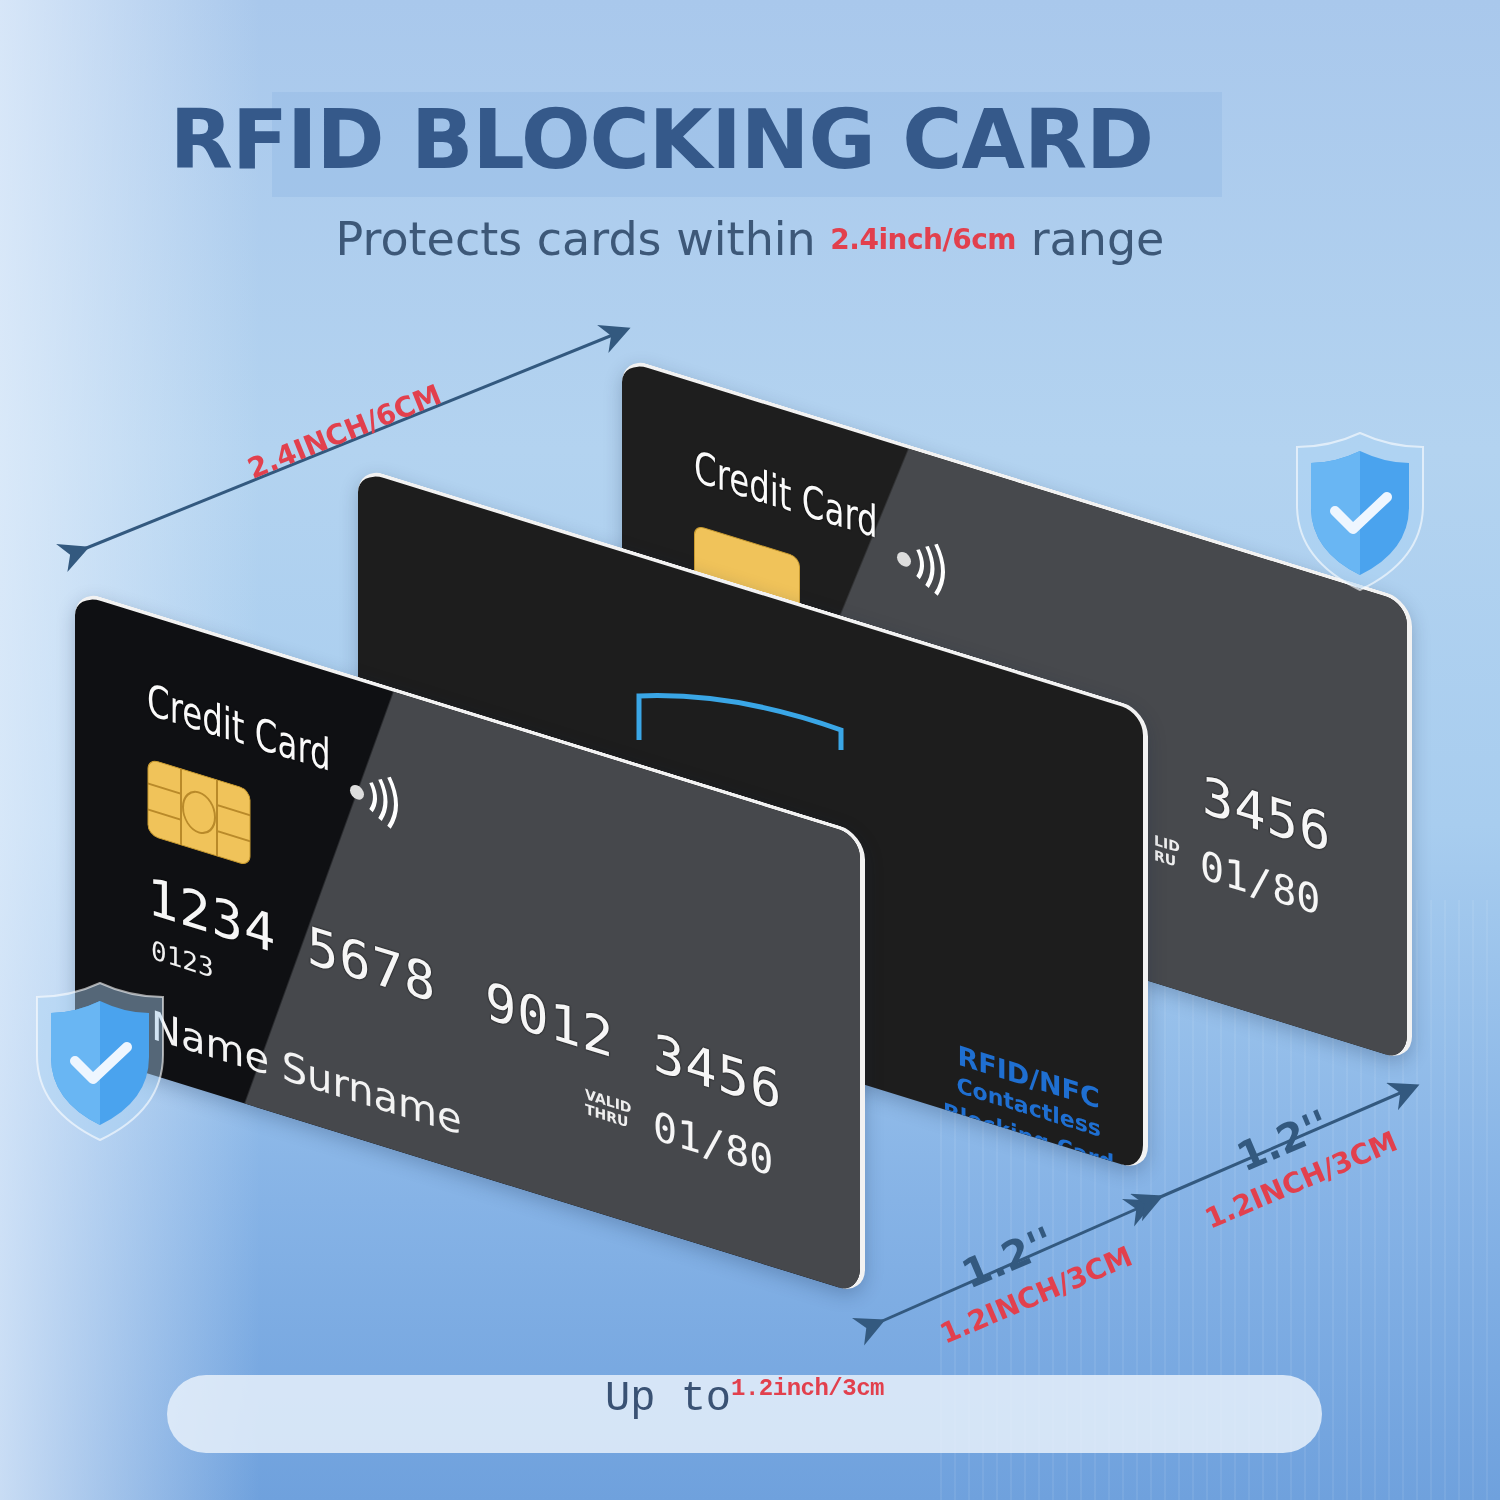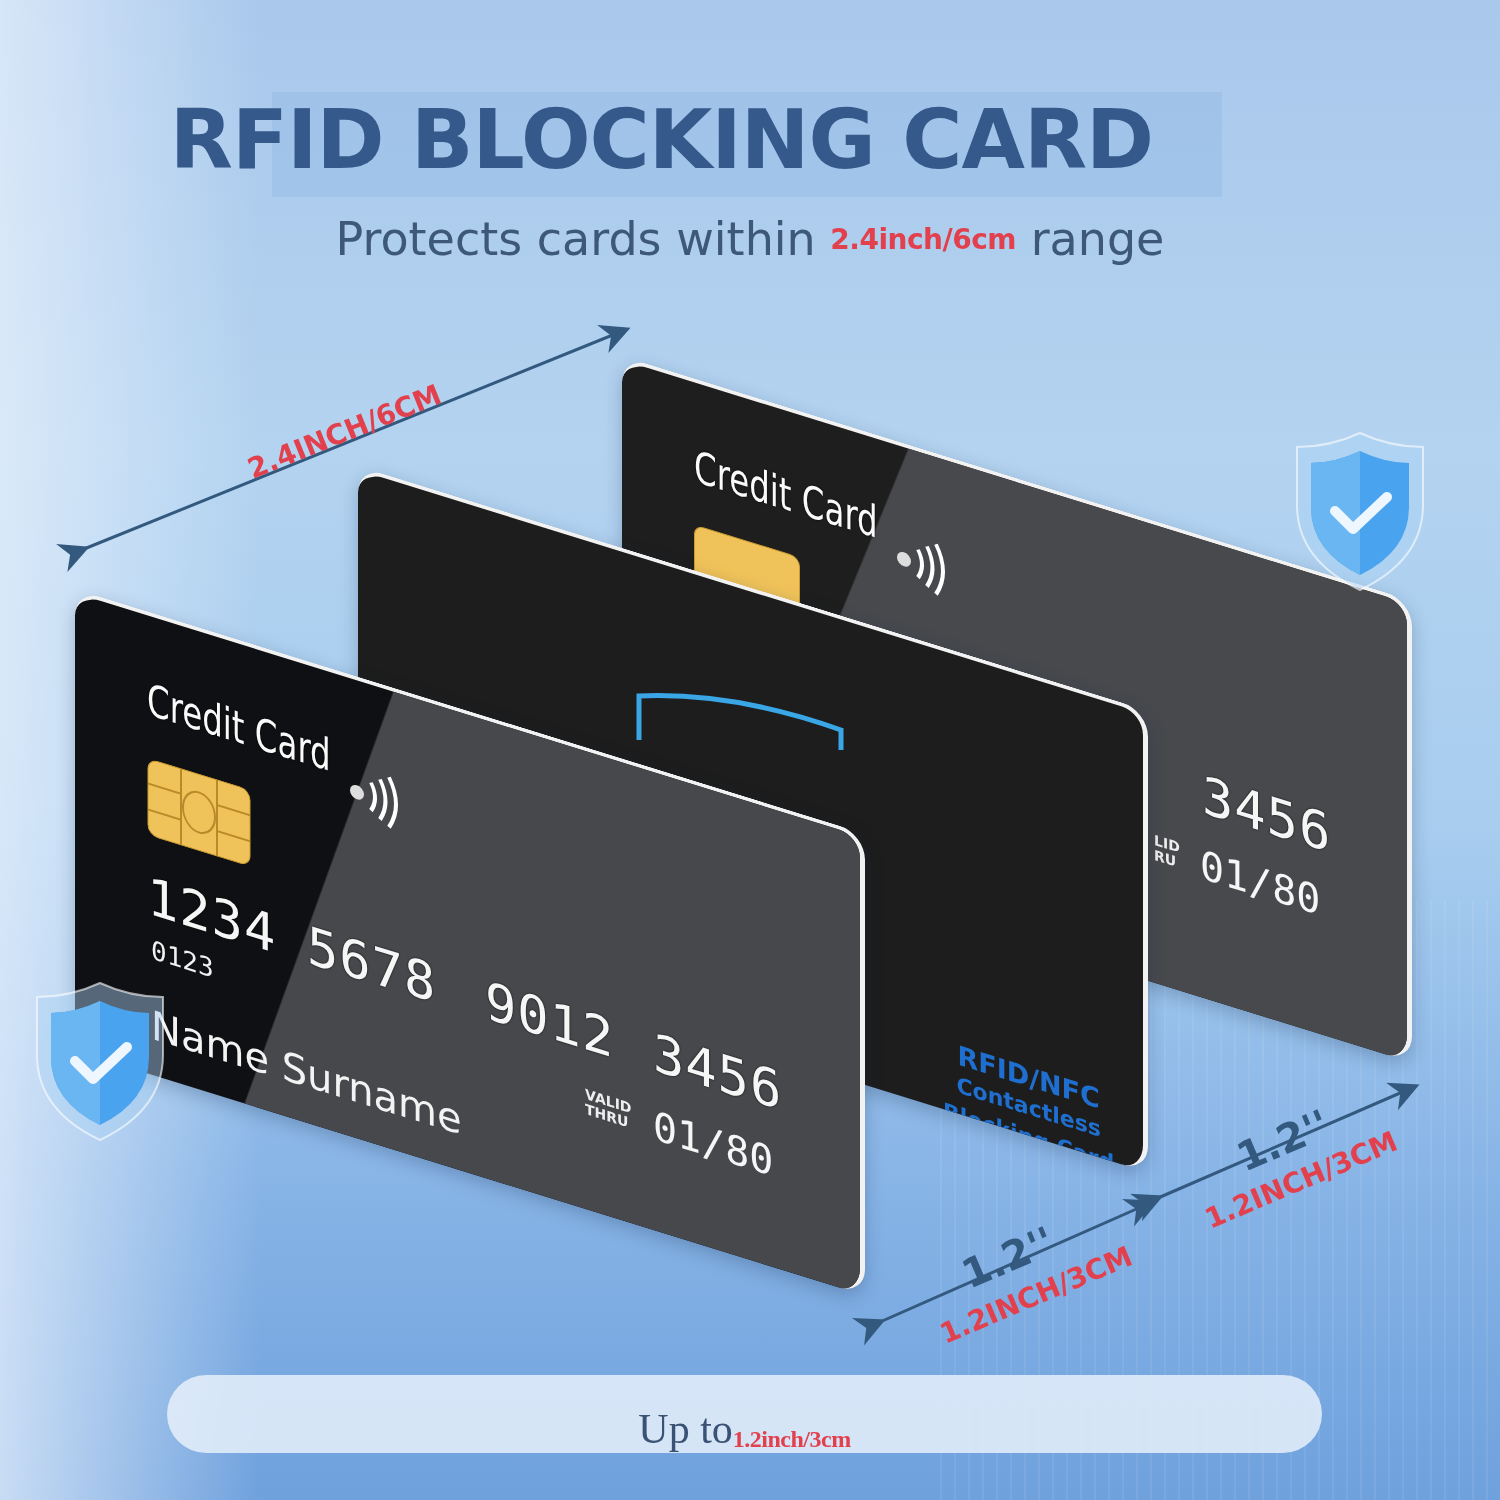--- a/index.html
+++ b/index.html
@@ -103,22 +103,22 @@
     position:absolute; color:#33597f; font-weight:bold; transform-origin:0 0;
     font-family:"DejaVu Sans", sans-serif; white-space:nowrap; font-size:40px;
   }
 
   
   .shield { position:absolute; width:150px; height:170px; }
 
   .bottom-pill {
     position:absolute; left:167px; top:1375px; width:1155px; height:78px;
     border-radius:40px; background:rgba(230,240,250,0.85);
-    display:flex; align-items:flex-end; justify-content:center;
-    font-size:42px; color:#3a5274; font-family:Liberation Serif, serif; white-space:nowrap;
+    display:flex; align-items:flex-start; justify-content:center;
+    font-size:42px; color:#3a5274; font-family:Liberation Mono, monospace; white-space:nowrap;
   }
   .bottom-pill .red { font-size:24px; font-weight:bold; letter-spacing:-0.5px; }
 </style>
 </head>
 <body>
 
 <div class="bg-glow-left"></div>
 <div class="bg-lines"></div>
 
 <div class="title-band"></div>

